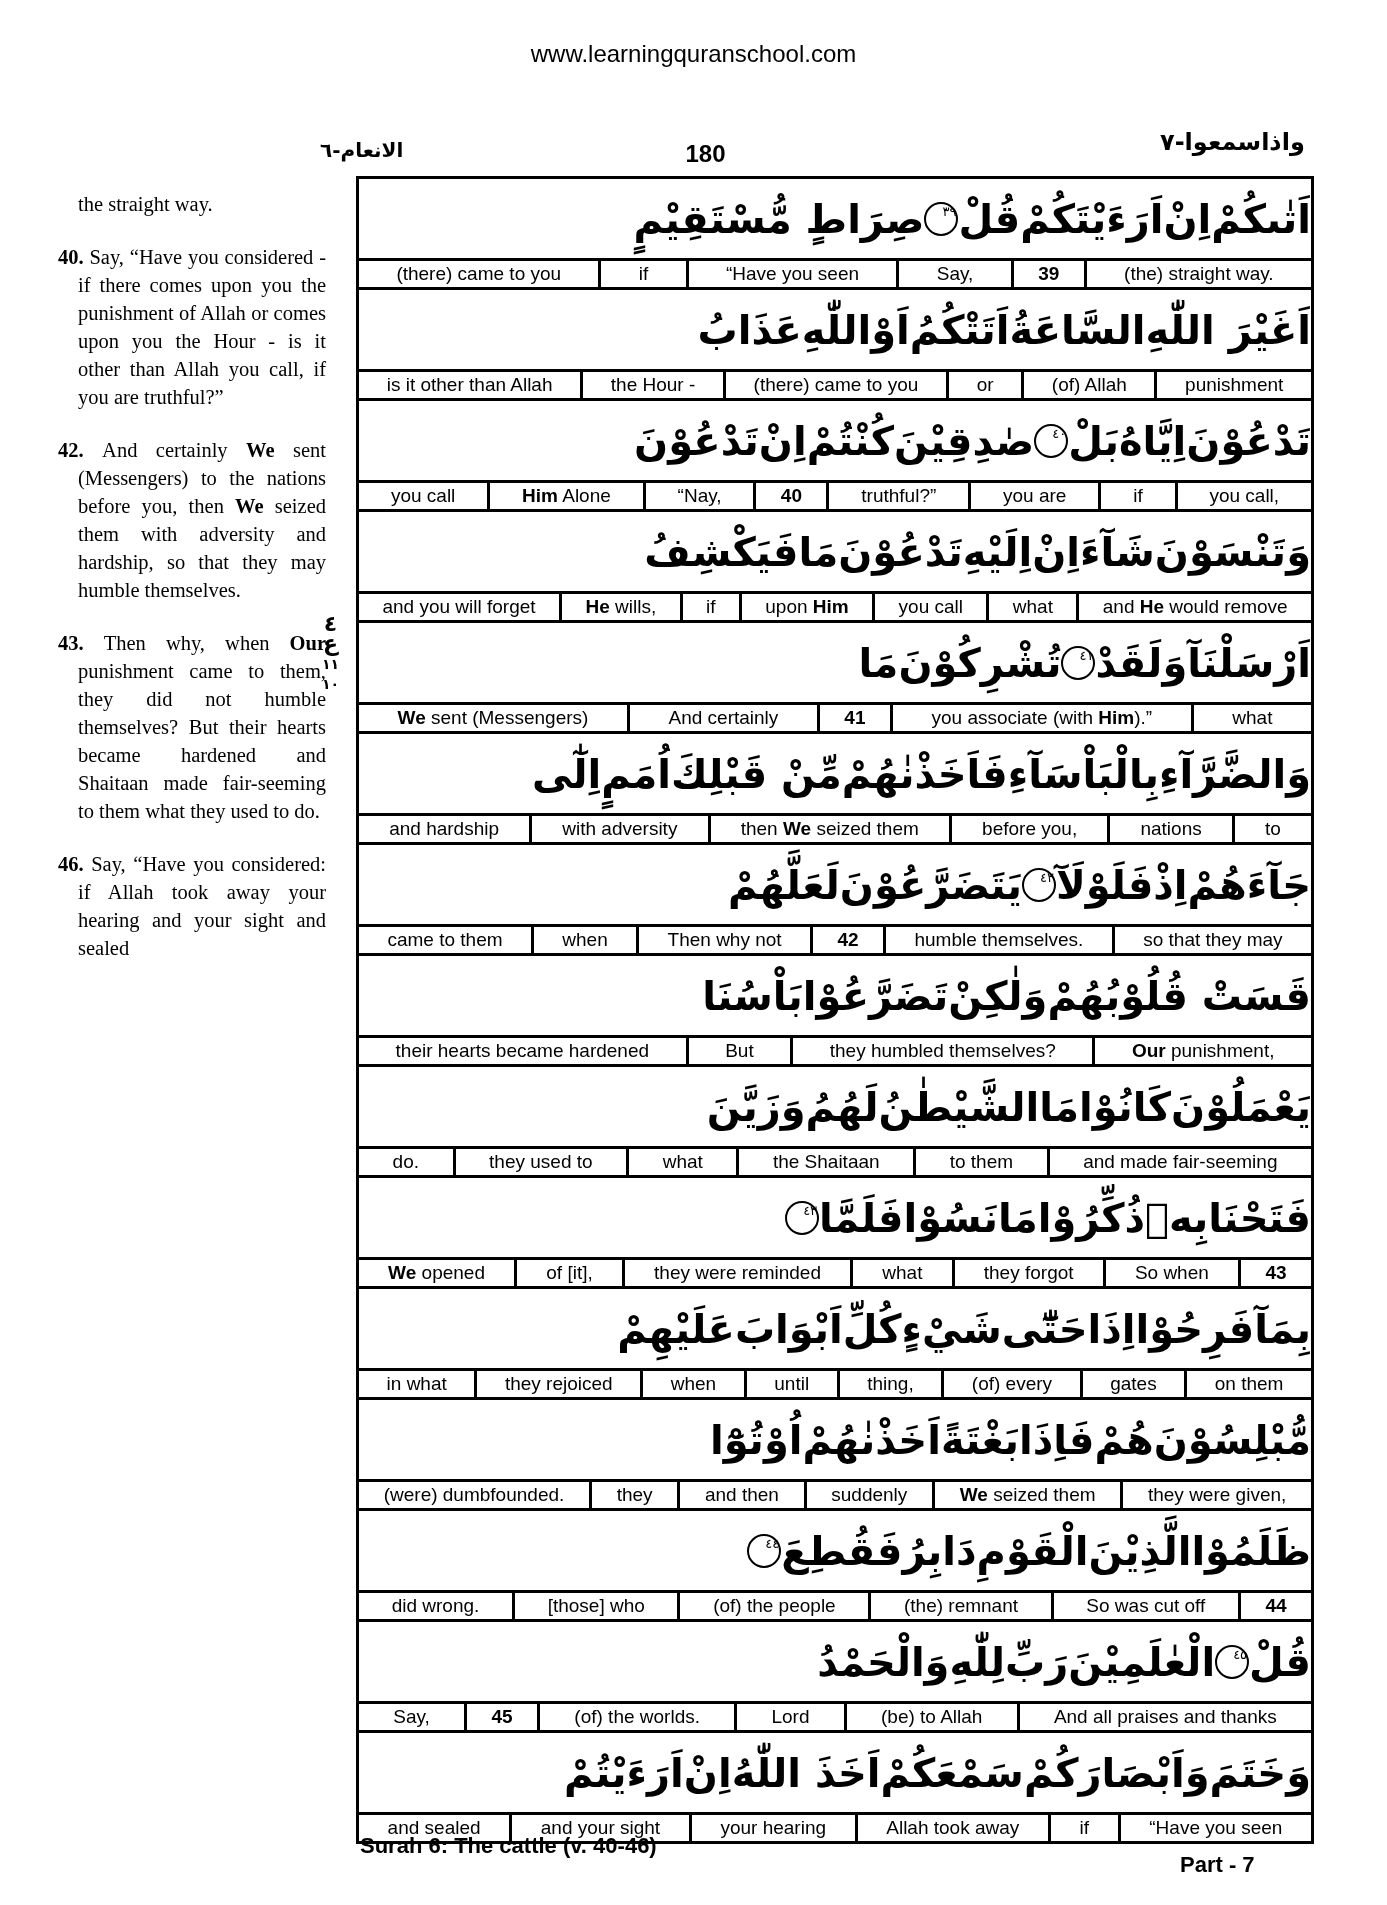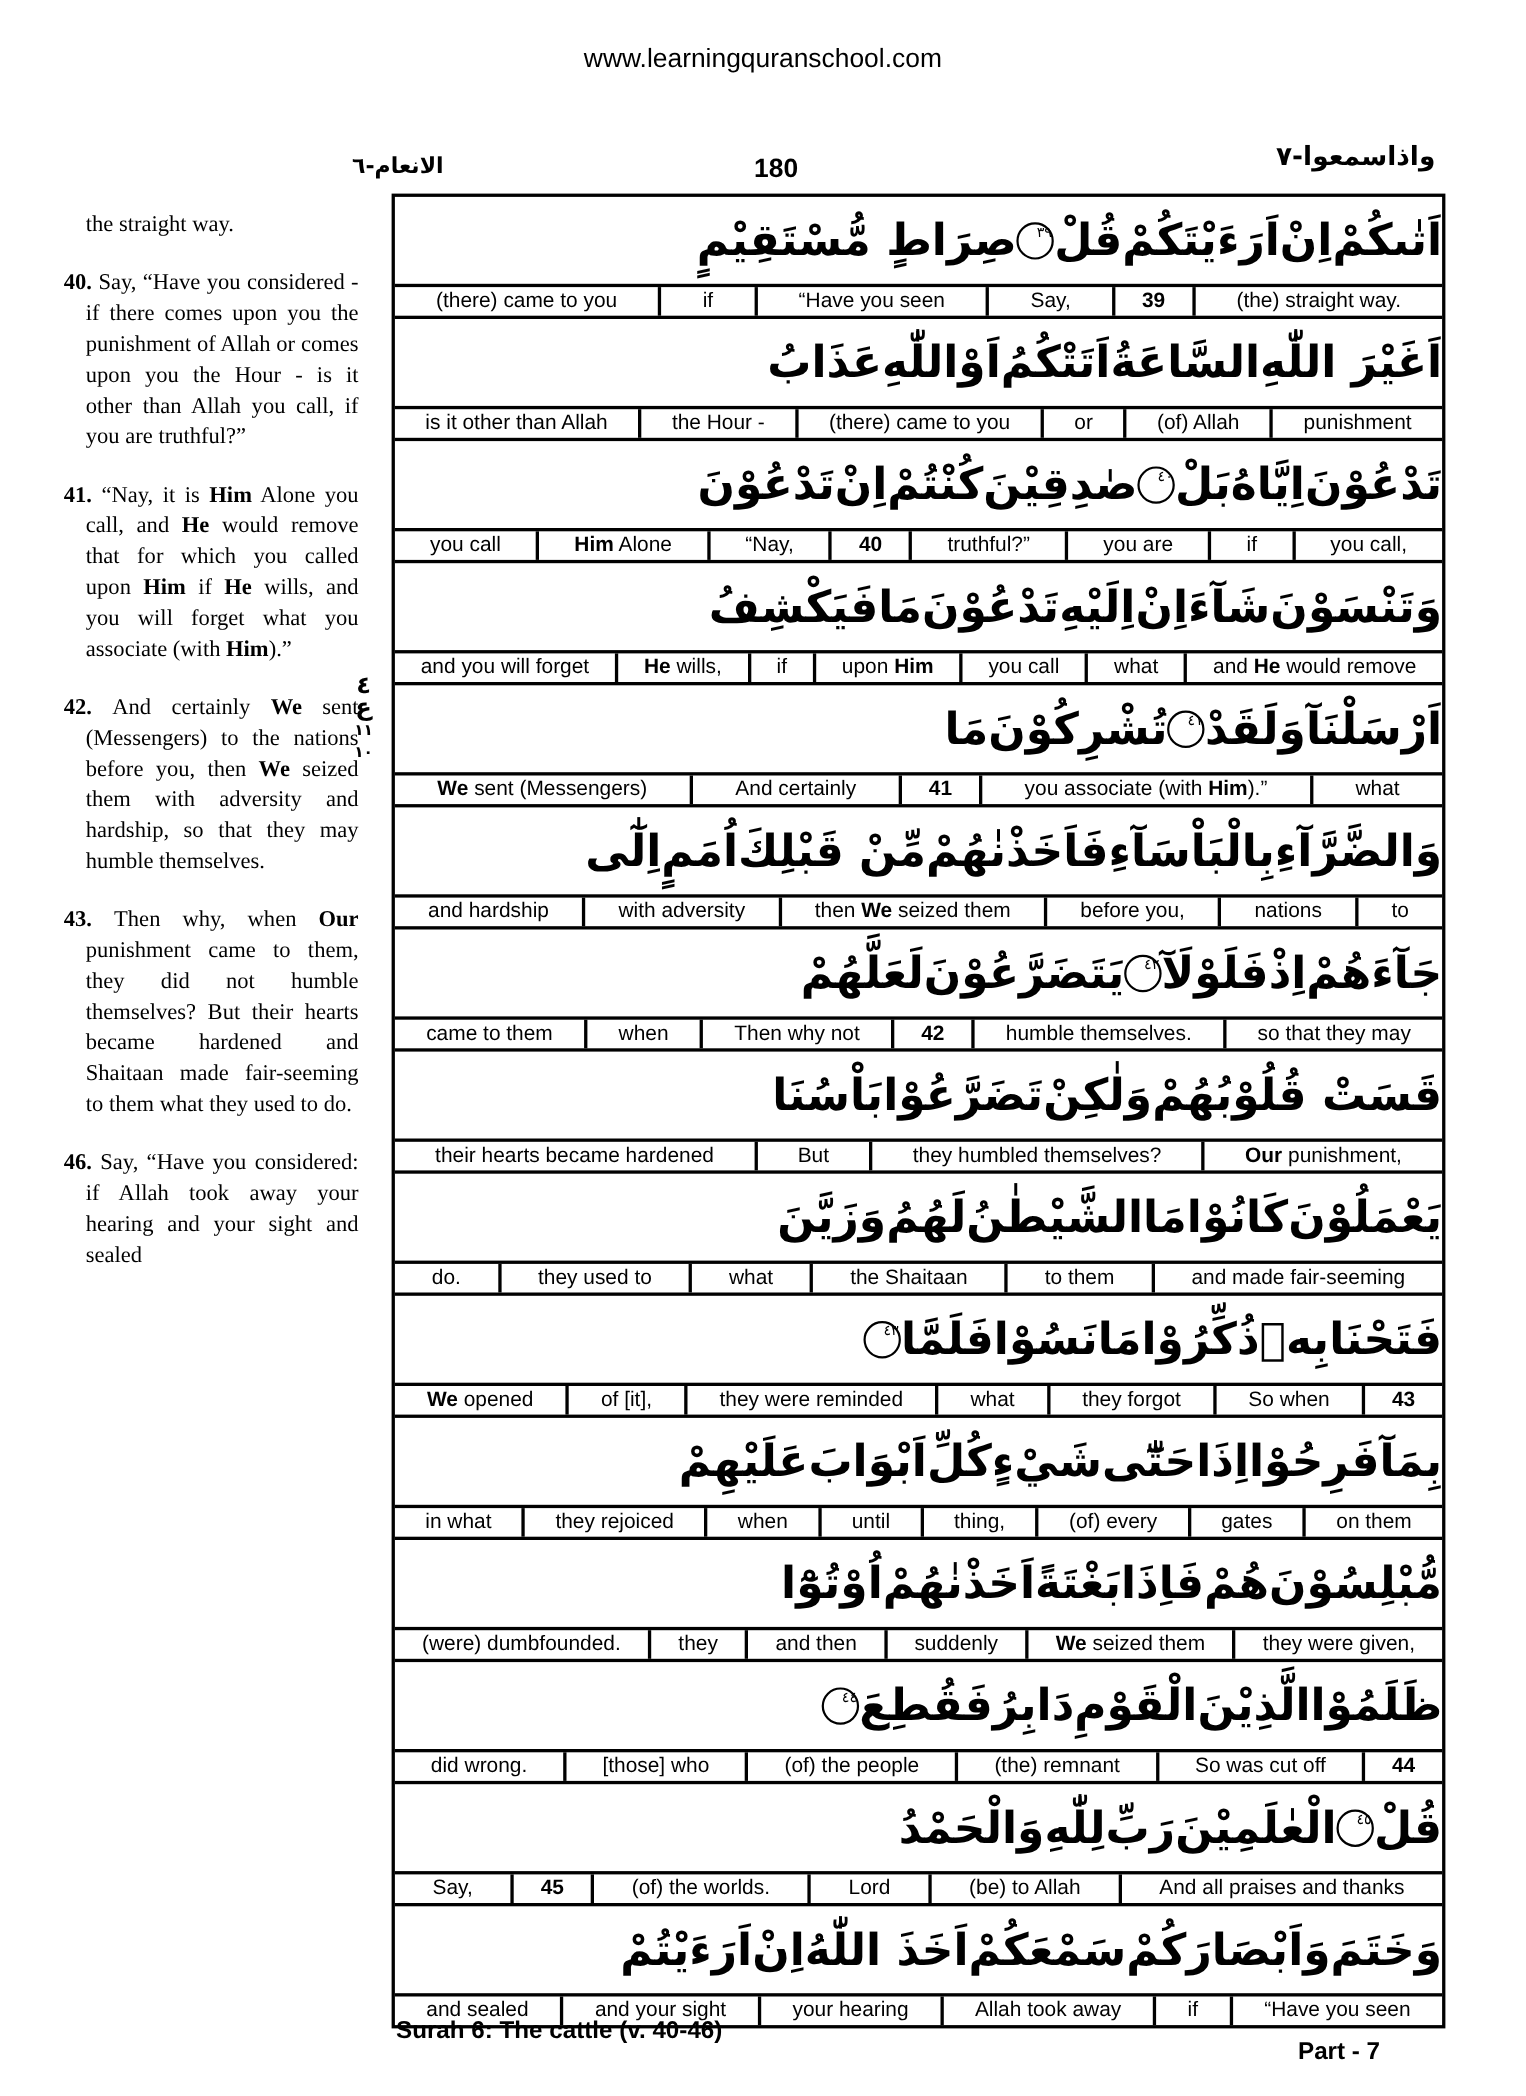--- a/index.html
+++ b/index.html
@@ -30,21 +30,20 @@
 <body>
 
 <div class="site">www.learningquranschool.com</div>
 <div class="hdr-left">الانعام-٦</div>
 <div class="hdr-num">180</div>
 <div class="hdr-right">واذاسمعوا-٧</div>
 
 <div class="left" id="left">
     <p class="cont"><span>the straight way.</span></p>
     <p><span class="num">40. </span><span>Say, “Have you considered - if there comes upon you the punishment of Allah or comes upon you the Hour - is it other than Allah you call, if you are truthful?”</span></p>
-    <p><span class="num">41. </span><span>“Nay, it is <b>Him</b> Alone you call, and <b>He</b> would remove that for which you called upon <b>Him</b> if <b>He</b> wills, and you will forget what you associate (with <b>Him</b>).”</span></p>
     <p><span class="num">42. </span><span>And certainly <b>We</b> sent (Messengers) to the nations before you, then <b>We</b> seized them with adversity and hardship, so that they may humble themselves.</span></p>
     <p><span class="num">43. </span><span>Then why, when <b>Our</b> punishment came to them, they did not humble themselves? But their hearts became hardened and Shaitaan made fair-seeming to them what they used to do.</span></p>
     <p><span class="num">46. </span><span>Say, “Have you considered: if Allah took away your hearing and your sight and sealed</span></p>
   </div>
 <div class="ruku">
   <div>٤</div>
   <div>ع</div>
   <div style="font-size:14px">١١</div>
   <div style="font-size:14px">١٠</div>
 </div>

